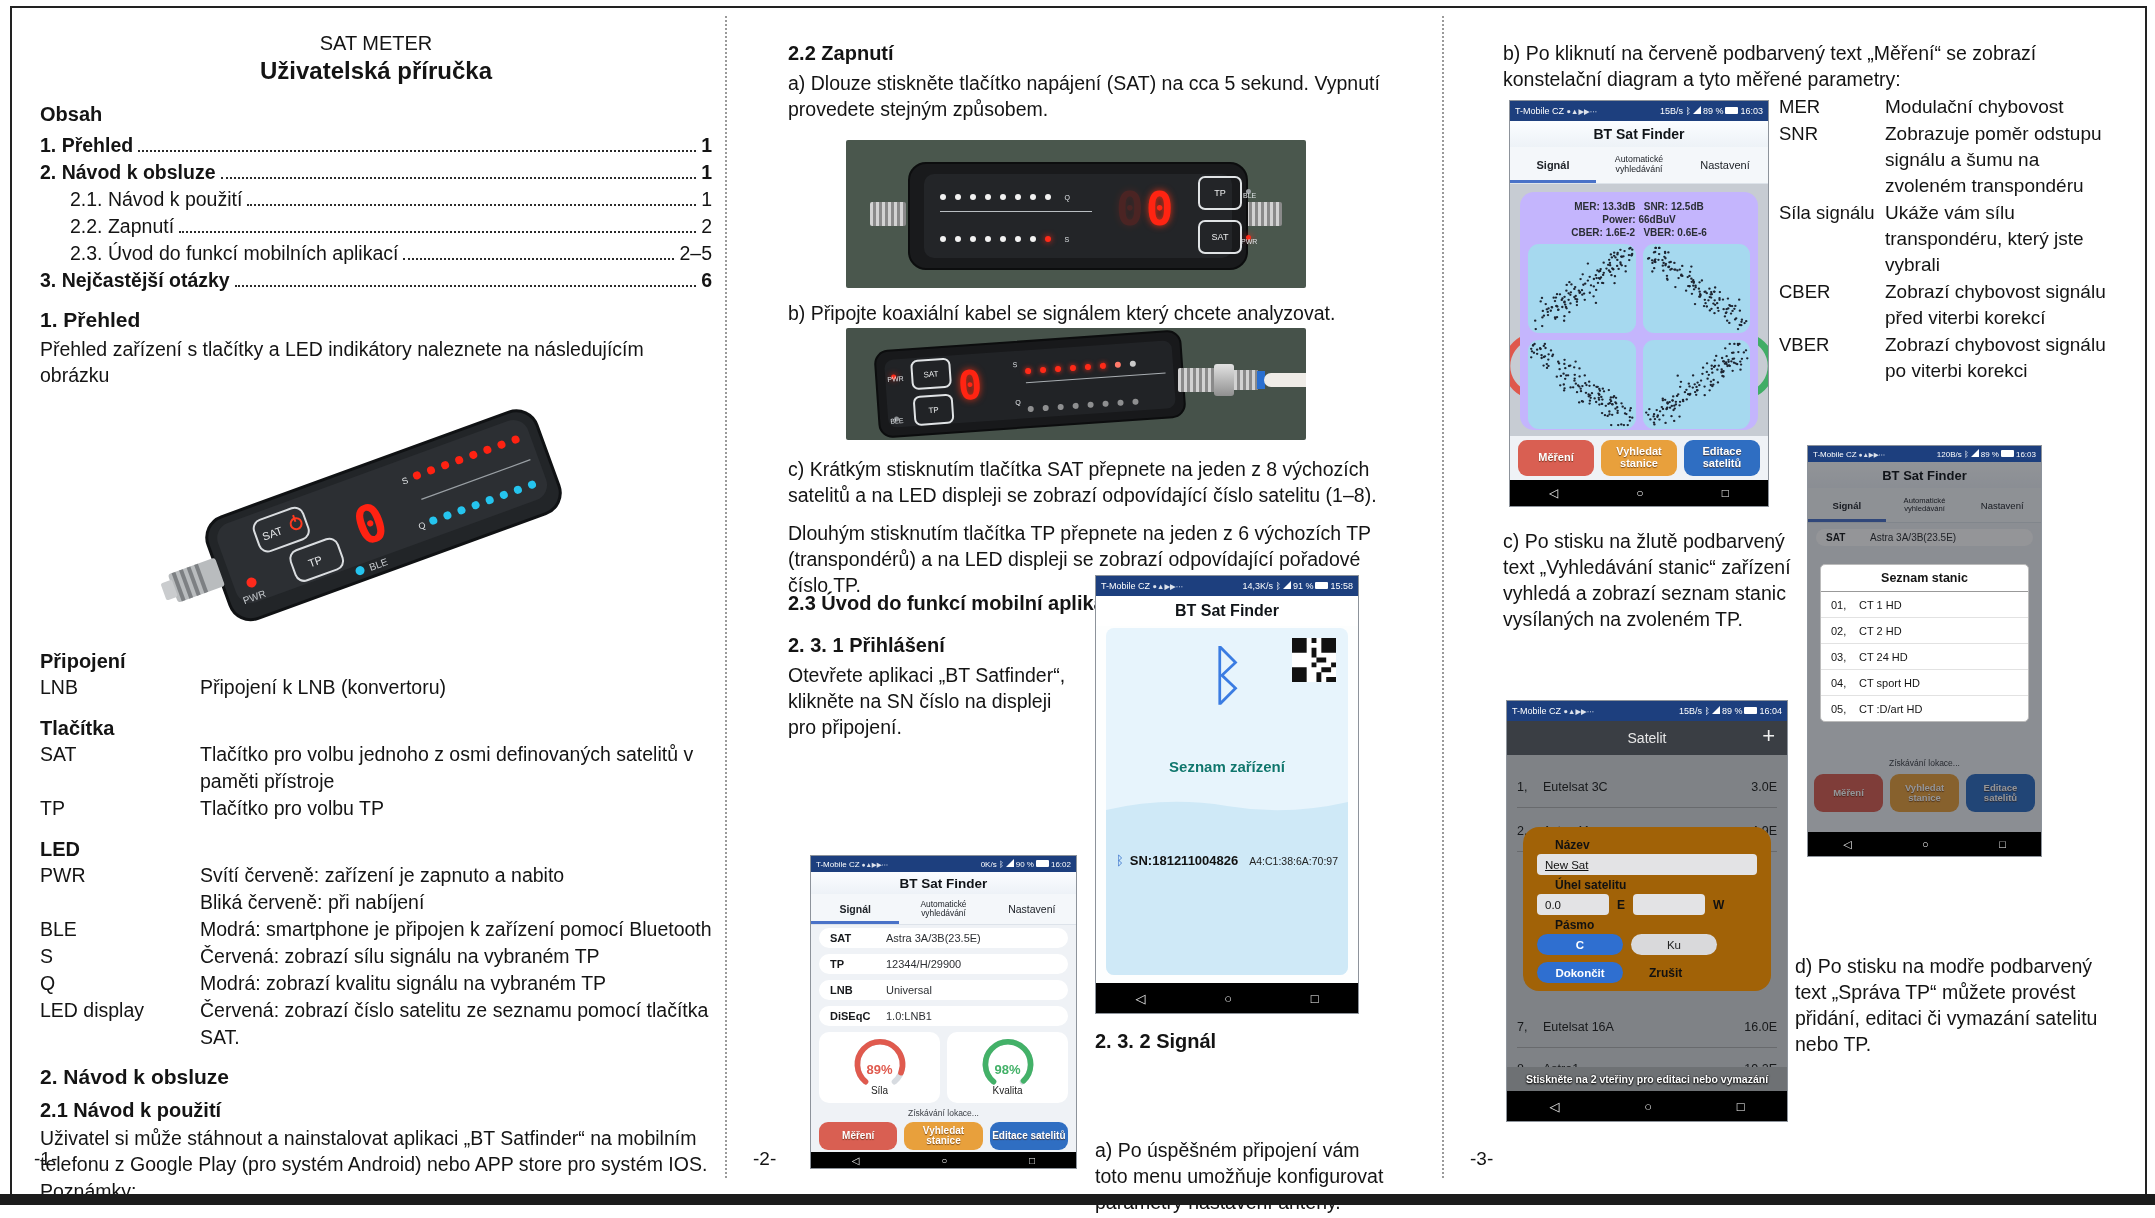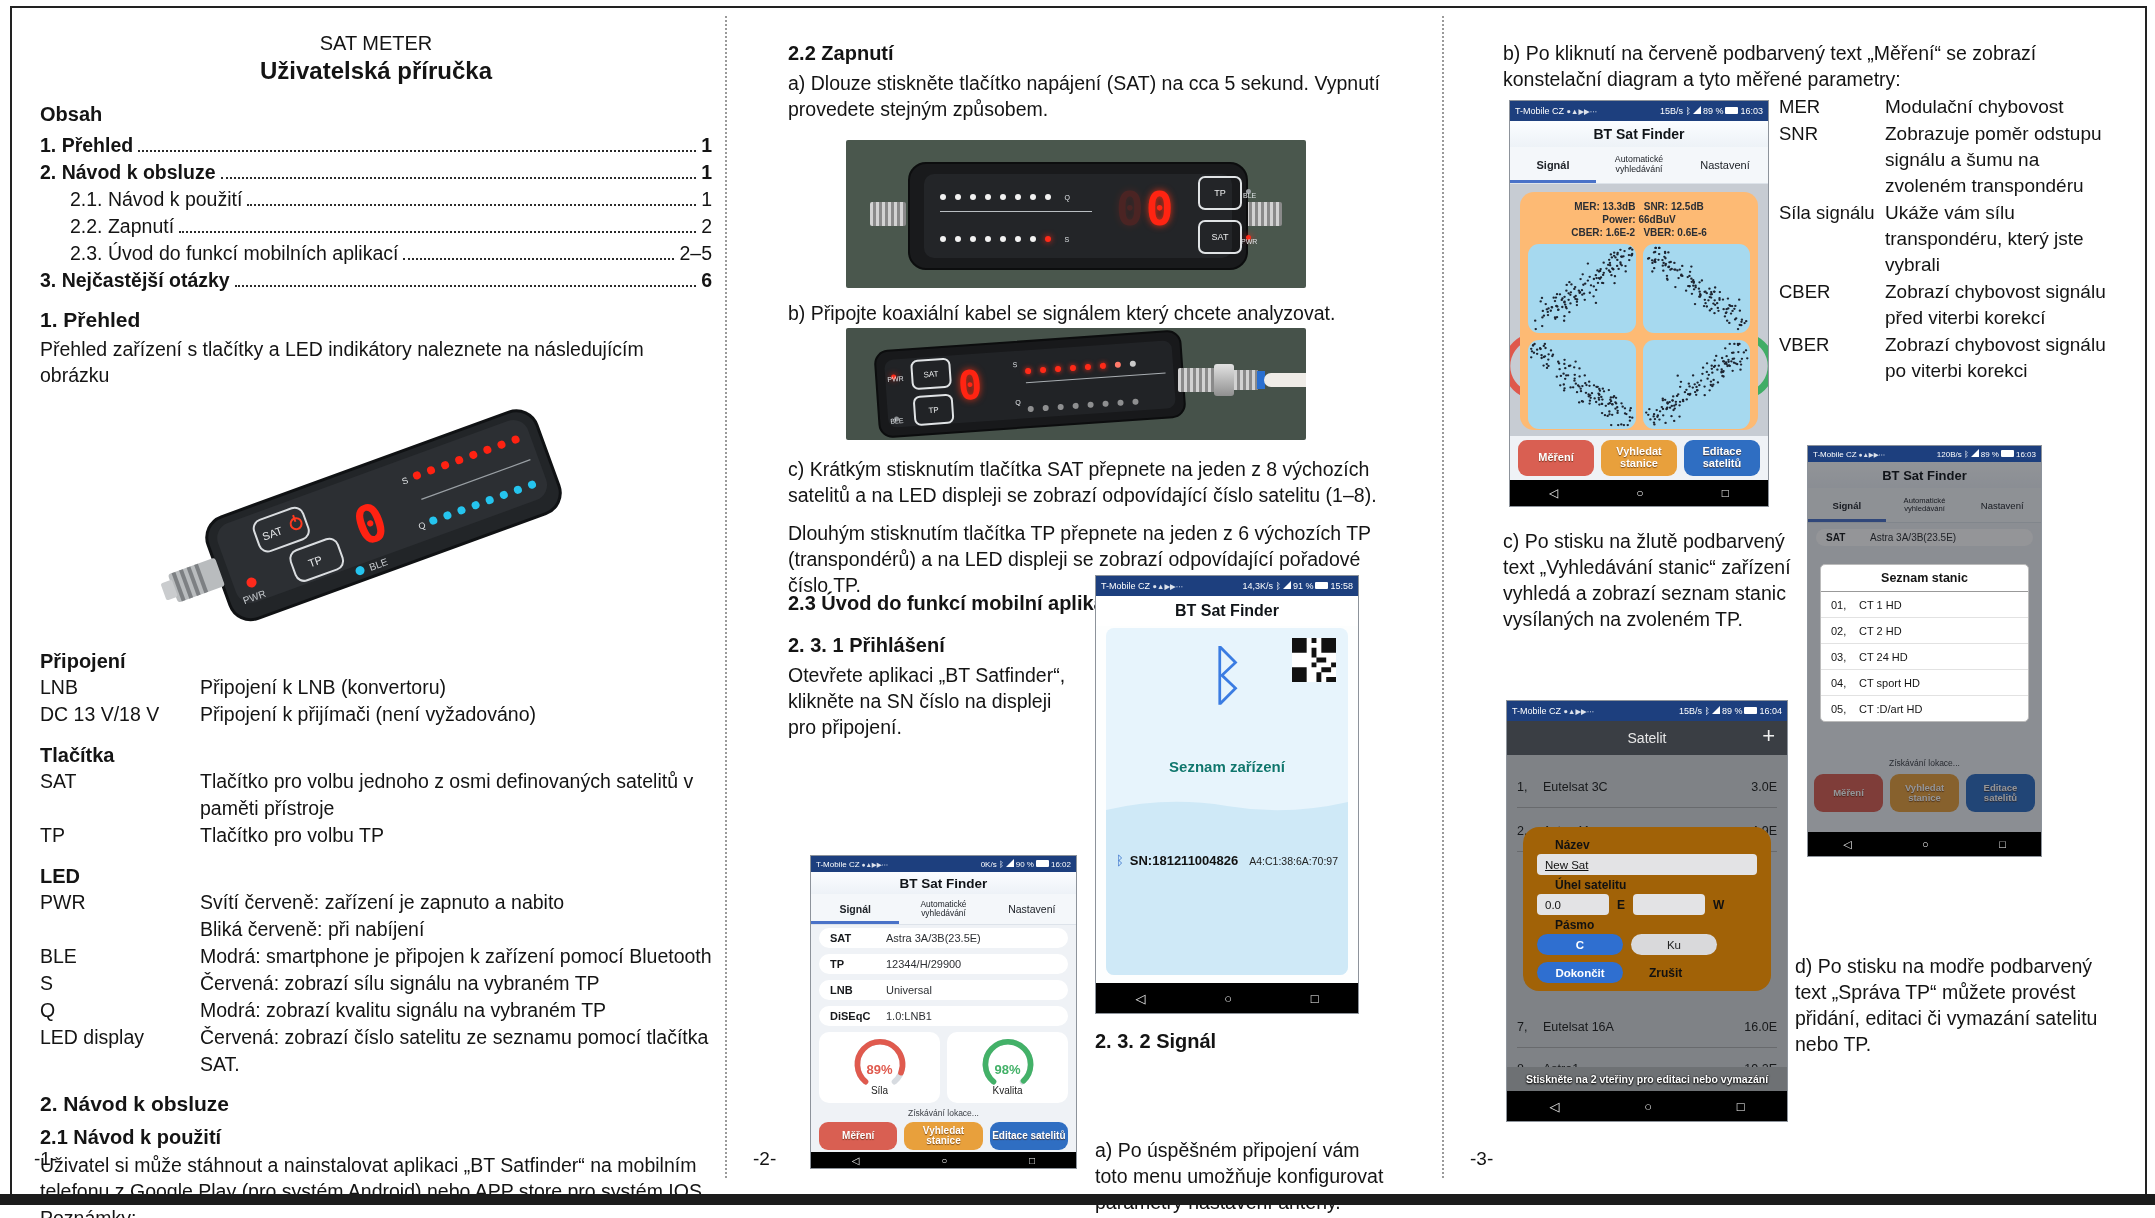--- a/index.html
+++ b/index.html
@@ -101,21 +101,21 @@
   .bdev-row .mac{margin-left:auto;font-size:10.5px;color:#222;}
   .bt-sm{color:#2a66c8;font-size:13px;}
   .ph-b .nav{height:30px;font-size:13px;}
 
   
   .ph-c{font-size:11px;}
   .ph-c .sb{height:20px;font-size:9px;}
   .ph-c .ph-hd{height:26px;font-size:14px;}
   .ph-c .tabs{height:36px;font-size:11px;}
   .c-content{position:relative;flex:1;background:#c7ccd3;}
-  .c-card{position:absolute;left:10px;right:10px;top:8px;bottom:6px;background:#fdba74;border-radius:14px;
+  .c-card{position:absolute;left:10px;right:10px;top:8px;bottom:6px;background:#c4b5fd;border-radius:14px;
           padding:8px 8px 6px;z-index:2;}
   .meas{text-align:center;font-size:10px;font-weight:bold;color:#2a2e34;line-height:1.3;}
   .quadgrid{display:grid;grid-template-columns:1fr 1fr;gap:7px;margin-top:5px;}
   .quad{background:#a6d9ef;border-radius:11px;height:89px;overflow:hidden;}
   .quad svg{width:100%;height:100%;display:block;}
   .arc-sliver{position:absolute;width:26px;height:64px;z-index:1;top:150px;}
   .arc-sliver svg{width:100%;height:100%;}
   .ph-c .btnrow{margin:4px 8px;height:36px;font-size:11px;}
   .ph-c .nav{height:26px;font-size:12px;}
 
@@ -261,24 +261,20 @@
             <circle cx="388" cy="152" r="4"></circle>
             <circle cx="403" cy="152" r="4"></circle>
         </g>
       </g>
     </svg>
 
     <div class="def-head" style="margin-top:0;">Připojení</div>
     <div class="drow">
         <span class="dt">LNB</span>
         <span class="dd">Připojení k LNB (konvertoru)</span>
-      </div>
-    <div class="drow">
-        <span class="dt">DC 13 V/18 V</span>
-        <span class="dd">Připojení k přijímači (není vyžadováno)</span>
       </div>
 
     <div class="def-head">Tlačítka</div>
     <div class="drow">
         <span class="dt">SAT</span>
         <span class="dd">Tlačítko pro volbu jednoho z osmi definovaných satelitů v paměti přístroje</span>
       </div>
     <div class="drow">
         <span class="dt">TP</span>
         <span class="dd">Tlačítko pro volbu TP</span>

